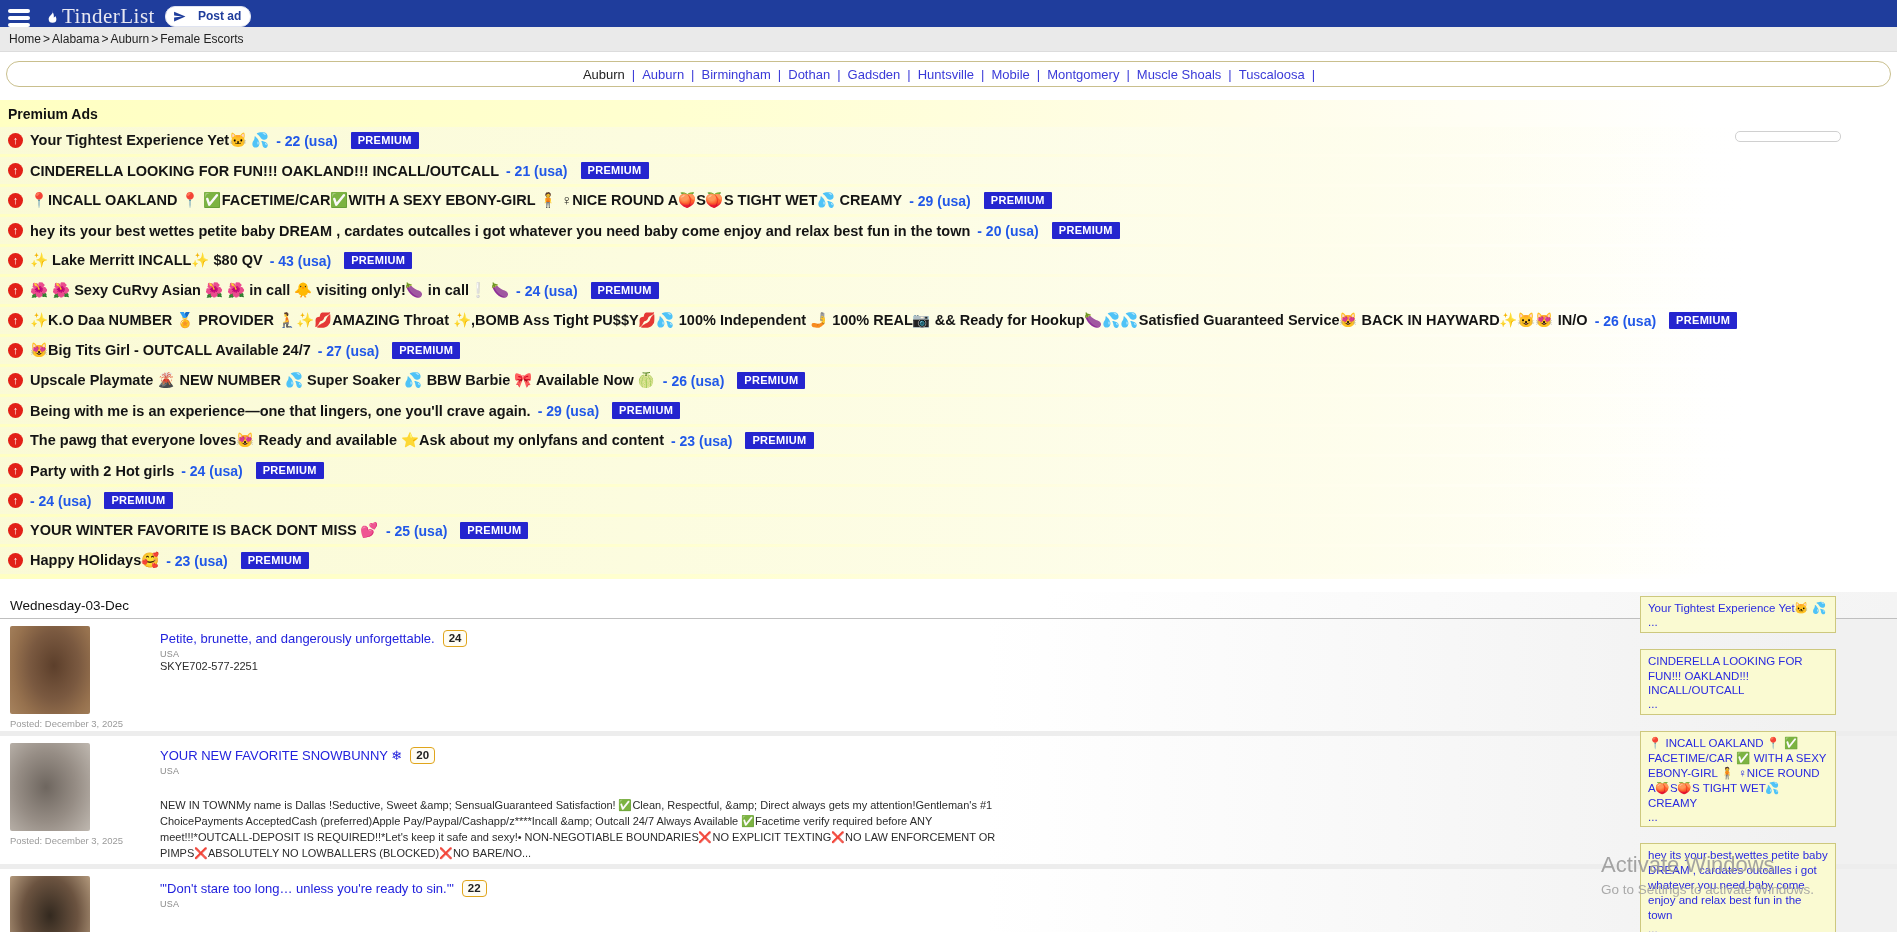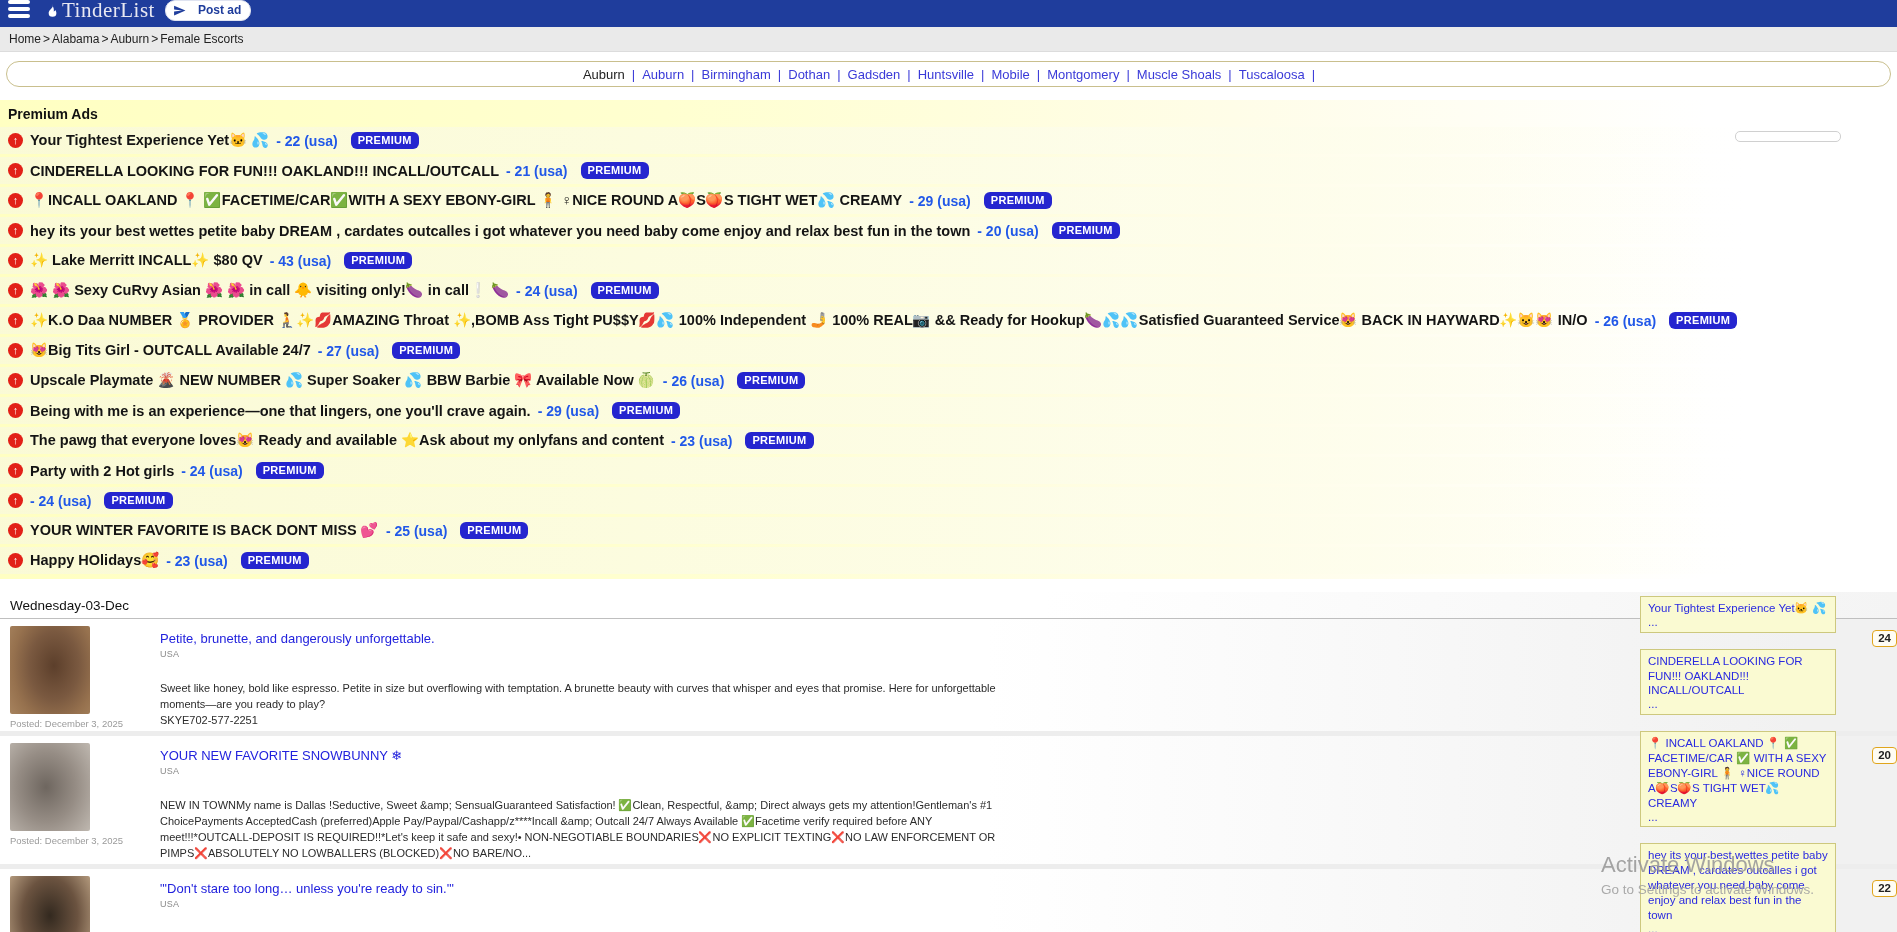--- a/index.html
+++ b/index.html
@@ -2,21 +2,21 @@
 <html><head>
 <meta charset="utf-8">
 <style>
   html,body{margin:0;padding:0;}
   body{
     width:1897px;height:932px;overflow:hidden;position:relative;
     font-family:"Liberation Sans",sans-serif;background:#ffffff;color:#111;
   }
   
   .topbar{
-    height:27px;background:#1f3d9c;display:flex;align-items:flex-start;
+    height:27px;background:#1f3d9c;display:flex;align-items:flex-end;
     padding:0 8px;gap:10px;
   }
   .burger{display:flex;flex-direction:column;gap:3px;cursor:pointer;margin-right:4px;}
   .burger span{display:block;width:22px;height:4px;background:#fff;border-radius:2px;}
   .brand{display:flex;align-items:center;gap:2px;cursor:pointer;}
   .brand .flame{width:16px;height:16px;}
   .brand .name{
     font-family:"Liberation Serif",serif;font-size:21px;color:#e8e8f2;
     letter-spacing:.5px;line-height:1;
   }
@@ -55,40 +55,40 @@
     white-space:nowrap;overflow:hidden;cursor:pointer;
   }
   .up-icon{
     flex:0 0 15px;width:15px;height:15px;border-radius:50%;background:#e22018;
     color:#fff;font-size:11px;font-weight:bold;line-height:15px;text-align:center;
   }
   .prow .ptitle{font-size:14.5px;font-weight:bold;color:#141414;}
   .prow .page{font-size:14px;font-weight:bold;color:#2158e8;}
   .badge{
     background:#2525cf;color:#fff;font-size:11px;font-weight:bold;
-    padding:2px 7px 3px 7px;border-radius:6px;margin-left:6px;letter-spacing:.3px;
+    padding:2px 7px 3px 7px;border-radius:1px;margin-left:6px;letter-spacing:.3px;
   }
   
   .datebar{
     margin-top:13px;padding:6px 10px 5px 10px;font-size:13.5px;color:#111;
     border-bottom:1px solid #bfbfbf;
     background:linear-gradient(to right,#ffffff 55%,#f4f4f4 100%);
   }
   .listings{background:linear-gradient(to right,#ffffff 52%,#f1f1f1 95%);}
   .listing{
     display:flex;padding:7px 0 2px 10px;border-bottom:5px solid #ededed;
   }
   .lcol{width:150px;flex:0 0 150px;}
   .thumb{width:80px;height:88px;border-radius:2px;cursor:pointer;}
   .thumb1{background:radial-gradient(55px 75px at 55% 45%,#5c3f2b 0%,#7a5940 45%,#96714e 75%,#a5815c 100%);}
   .thumb2{background:radial-gradient(60px 70px at 45% 50%,#6e665f 0%,#968d85 50%,#c2bbb3 100%);}
   .thumb3{background:radial-gradient(55px 75px at 50% 45%,#33291f 0%,#6b5340 50%,#c5ab8c 100%);}
   .posted{font-size:9.5px;color:#9a9a9a;margin-top:4px;}
   .rcol{flex:1;min-width:0;padding-top:4px;}
-  .ltitle-row{display:flex;align-items:center;gap:8px;justify-content:space-between;}
+  .ltitle-row{display:flex;align-items:center;gap:8px;}
   .ltitle{font-size:13px;color:#2222dd;text-decoration:none;cursor:pointer;}
   .agebox{
     border:1.5px solid #e0a51c;border-radius:4px;background:#fffdf4;
     font-size:11.5px;font-weight:bold;color:#222;padding:0 5px;line-height:15px;
   }
   .loc{font-size:9px;color:#8a8a8a;margin-top:2px;letter-spacing:.3px;}
   .ldesc{
     font-size:11px;color:#2b2b2b;line-height:1.45;max-width:845px;margin-top:22px;
     word-wrap:break-word;
   }
@@ -281,21 +281,20 @@
     <div class="lcol">
       <div class="thumb thumb1"></div>
       <div class="posted">Posted: December 3, 2025</div>
     </div>
     <div class="rcol">
       <div class="ltitle-row">
         <a class="ltitle">Petite, brunette, and dangerously unforgettable.</a>
         <span class="agebox">24</span>
       </div>
       <div class="loc">USA</div>
-      <div class="ldesc">Sweet like honey, bold like espresso. Petite in size but overflowing with temptation. A brunette beauty with curves that whisper and eyes that promise. Here for unforgettable moments—are you ready to play?</div>
       <div class="lphone">SKYE702-577-2251</div>
     </div>
   </div>
 
   <div class="listing">
     <div class="lcol">
       <div class="thumb thumb2"></div>
       <div class="posted">Posted: December 3, 2025</div>
     </div>
     <div class="rcol">

